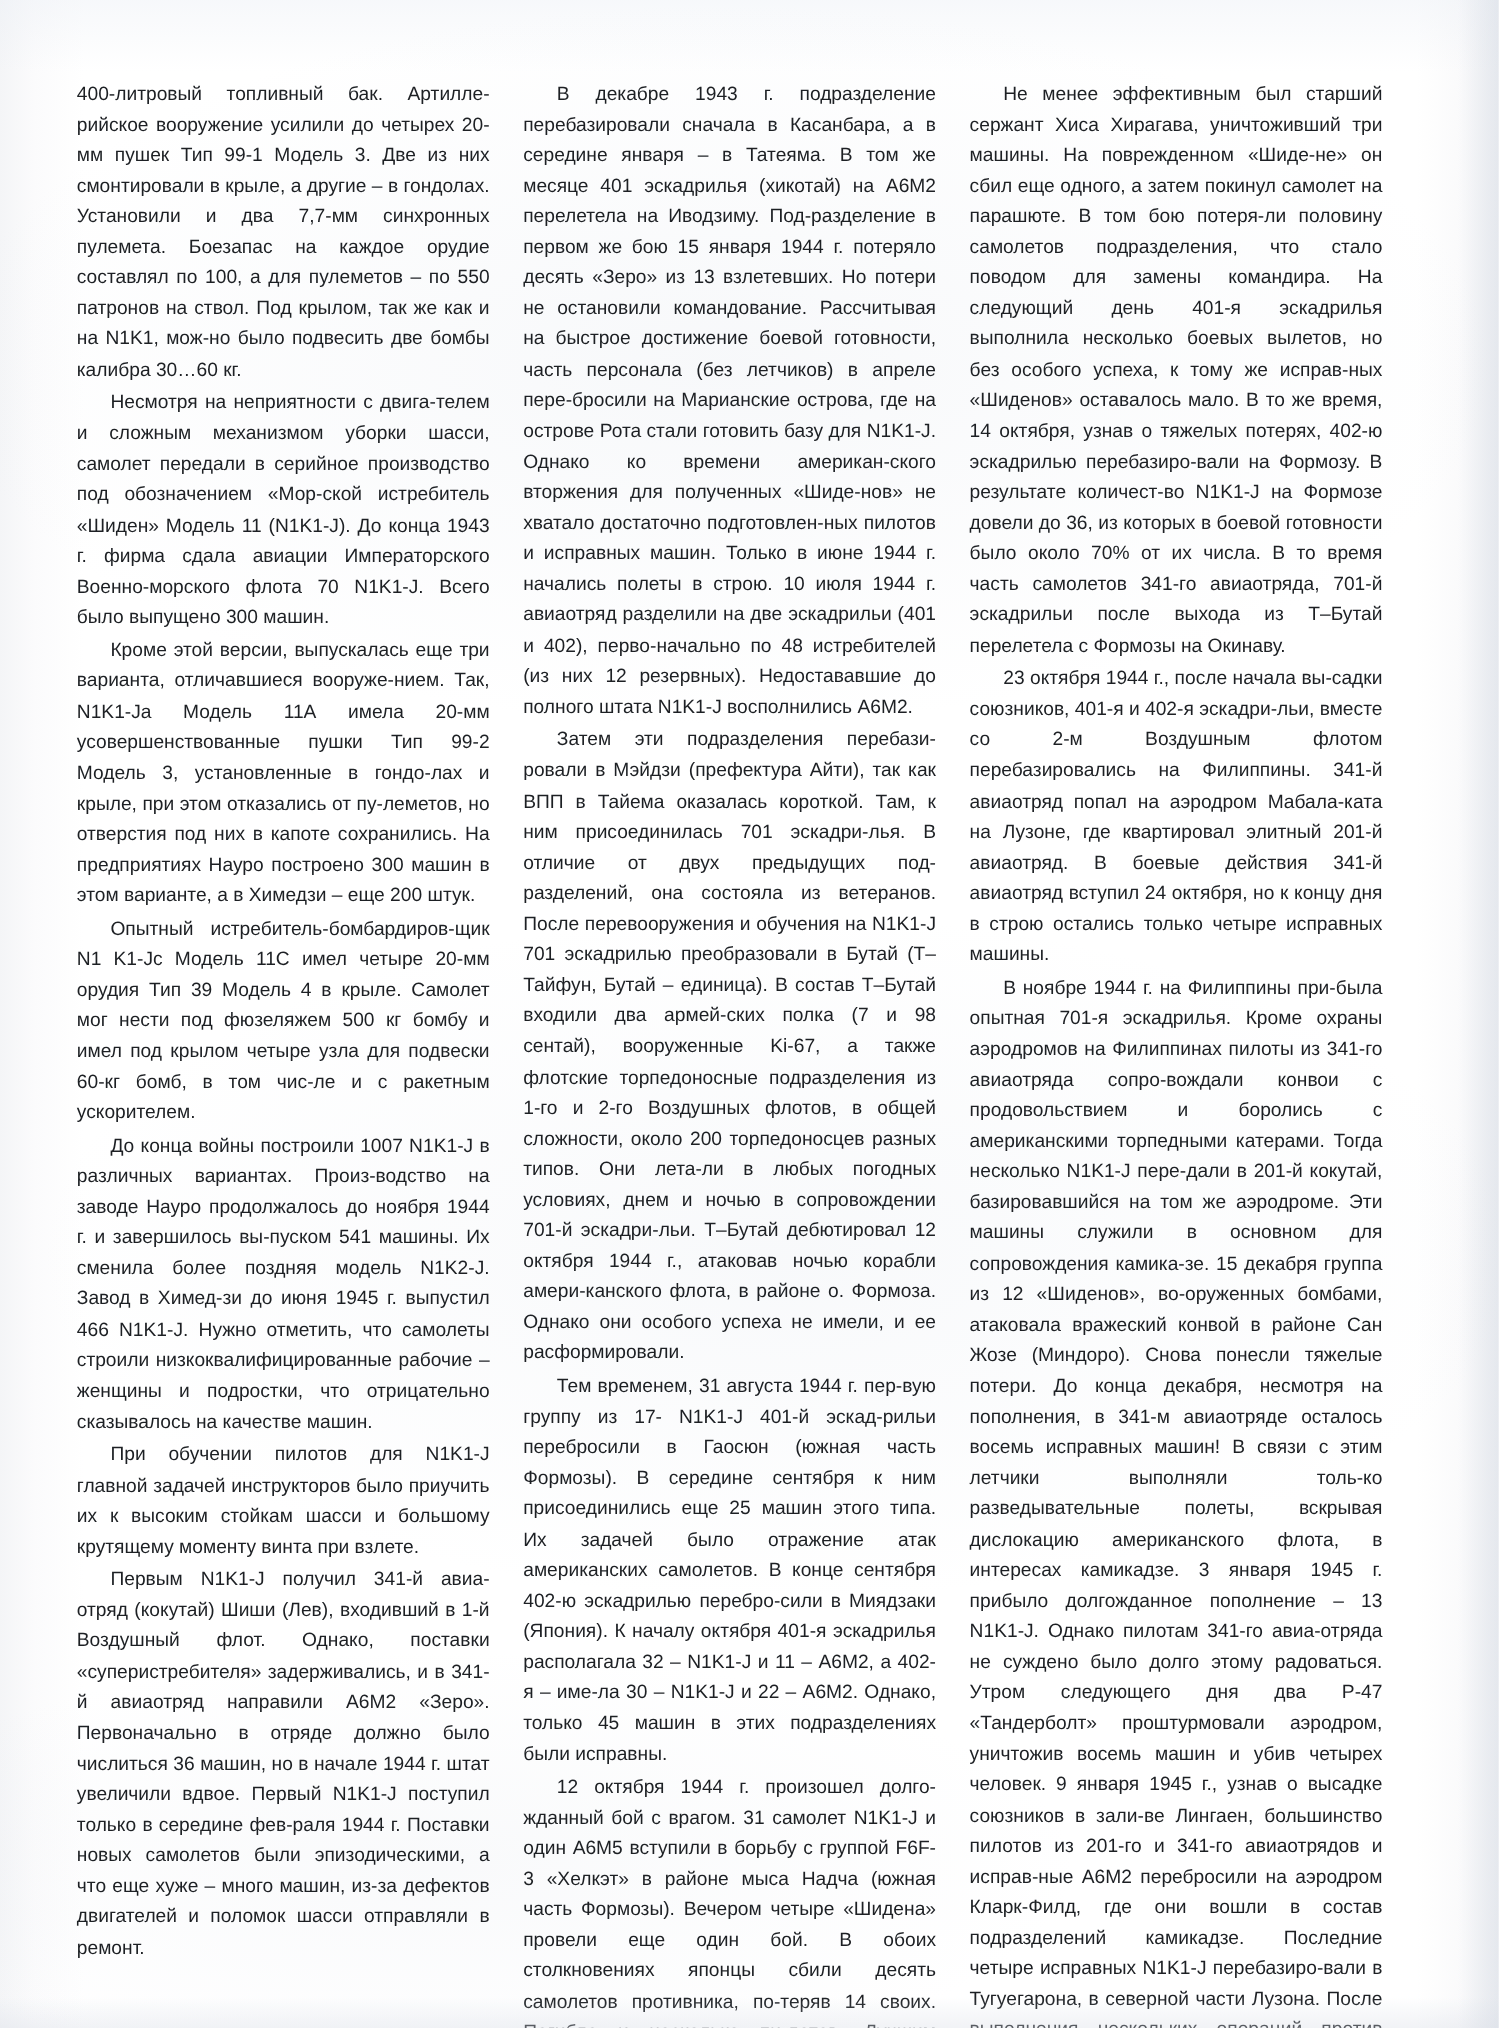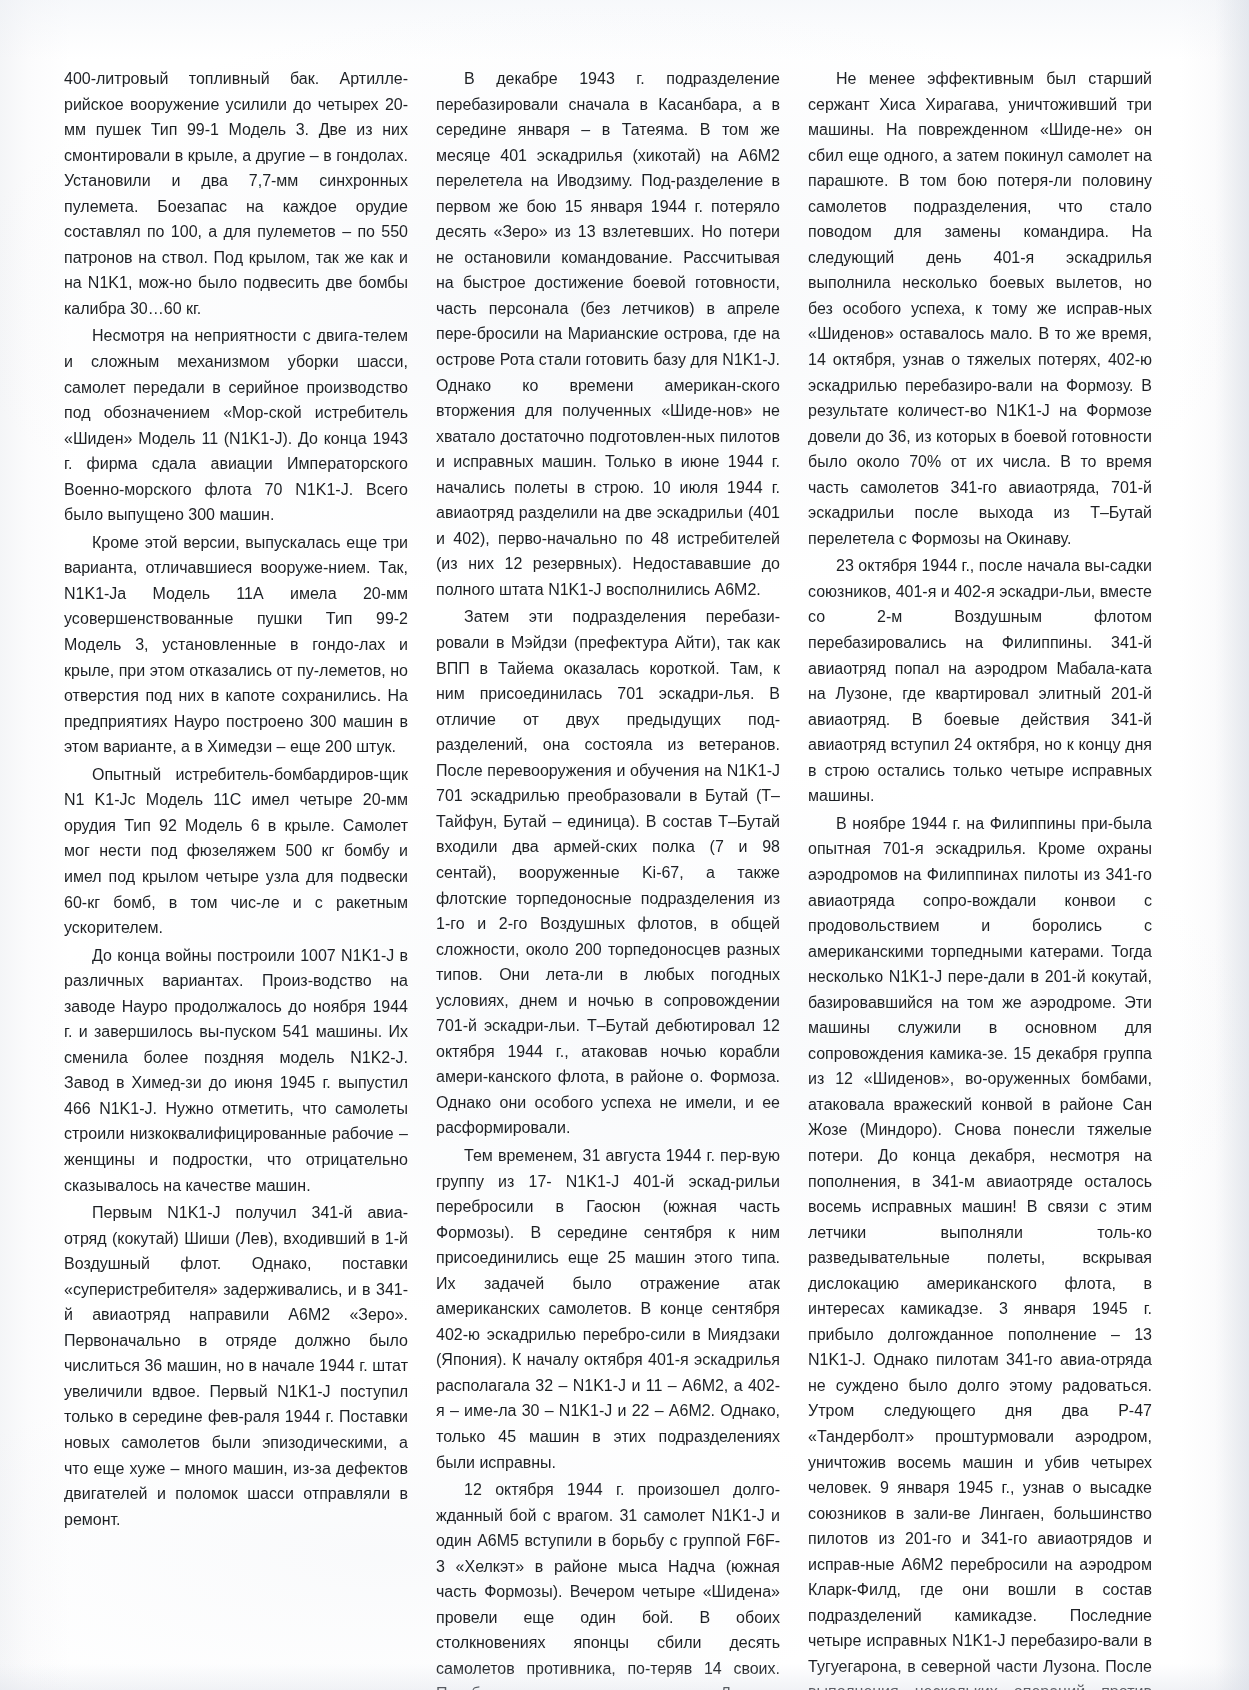--- a/index.html
+++ b/index.html
@@ -131,22 +131,23 @@
   <div class="scan-tint"></div>
 
   <div class="content">
 
     <div class="columns">
 
       <div class="col">
         <p class="para first">400-литровый топливный бак. Артилле-рийское вооружение усилили до четырех 20-мм пушек Тип 99-1 Модель 3. Две из них смонтировали в крыле, а другие – в гондолах. Установили и два 7,7-мм синхронных пулемета. Боезапас на каждое орудие составлял по 100, а для пулеметов – по 550 патронов на ствол. Под крылом, так же как и на N1K1, мож-но было подвесить две бомбы калибра 30…60 кг.</p>
         <p class="para">Несмотря на неприятности с двига-телем и сложным механизмом уборки шасси, самолет передали в серийное производство под обозначением «Мор-ской истребитель «Шиден» Модель 11 (N1K1-J). До конца 1943 г. фирма сдала авиации Императорского Военно-морского флота 70 N1K1-J. Всего было выпущено 300 машин.</p>
         <p class="para">Кроме этой версии, выпускалась еще три варианта, отличавшиеся вооруже-нием. Так, N1K1-Ja Модель 11А имела 20-мм усовершенствованные пушки Тип 99-2 Модель 3, установленные в гондо-лах и крыле, при этом отказались от пу-леметов, но отверстия под них в капоте сохранились. На предприятиях Науро построено 300 машин в этом варианте, а в Химедзи – еще 200 штук.</p>
-        <p class="para">Опытный истребитель-бомбардиров-щик N1 K1-Jc Модель 11С имел четыре 20-мм орудия Тип 92 Модель 6 в крыле. Самолет мог нести под фюзеляжем 500 кг бомбу и имел под крылом четыре узла для подвески 60-кг бомб, в том чис-ле и с ракетным ускорителем.</p>
+        <p class="para">Опытный истребитель-бомбардиров-щик N1 K1-Jc Модель 11С имел четыре 20-мм орудия Тип 39 Модель 4 в крыле. Самолет мог нести под фюзеляжем 500 кг бомбу и имел под крылом четыре узла для подвески 60-кг бомб, в том чис-ле и с ракетным ускорителем.</p>
         <p class="para">До конца войны построили 1007 N1K1-J в различных вариантах. Произ-водство на заводе Науро продолжалось до ноября 1944 г. и завершилось вы-пуском 541 машины. Их сменила более поздняя модель N1K2-J. Завод в Химед-зи до июня 1945 г. выпустил 466 N1K1-J. Нужно отметить, что самолеты строили низкоквалифицированные рабочие – женщины и подростки, что отрицательно сказывалось на качестве машин.</p>
+        <p class="para">При обучении пилотов для N1K1-J главной задачей инструкторов было приучить их к высоким стойкам шасси и большому крутящему моменту винта при взлете.</p>
         <p class="para">Первым N1K1-J получил 341-й авиа-отряд (кокутай) Шиши (Лев), входивший в 1-й Воздушный флот. Однако, поставки «суперистребителя» задерживались, и в 341-й авиаотряд направили А6М2 «Зеро». Первоначально в отряде должно было числиться 36 машин, но в начале 1944 г. штат увеличили вдвое. Первый N1K1-J поступил только в середине фев-раля 1944 г. Поставки новых самолетов были эпизодическими, а что еще хуже – много машин, из-за дефектов двигателей и поломок шасси отправляли в ремонт.</p>
       </div>
 
       <div class="col">
         <p class="para">В декабре 1943 г. подразделение перебазировали сначала в Касанбара, а в середине января – в Татеяма. В том же месяце 401 эскадрилья (хикотай) на А6М2 перелетела на Иводзиму. Под-разделение в первом же бою 15 января 1944 г. потеряло десять «Зеро» из 13 взлетевших. Но потери не остановили командование. Рассчитывая на быстрое достижение боевой готовности, часть персонала (без летчиков) в апреле пере-бросили на Марианские острова, где на острове Рота стали готовить базу для N1K1-J. Однако ко времени американ-ского вторжения для полученных «Шиде-нов» не хватало достаточно подготовлен-ных пилотов и исправных машин. Только в июне 1944 г. начались полеты в строю. 10 июля 1944 г. авиаотряд разделили на две эскадрильи (401 и 402), перво-начально по 48 истребителей (из них 12 резервных). Недостававшие до полного штата N1K1-J восполнились А6М2.</p>
         <p class="para">Затем эти подразделения перебази-ровали в Мэйдзи (префектура Айти), так как ВПП в Тайема оказалась короткой. Там, к ним присоединилась 701 эскадри-лья. В отличие от двух предыдущих под-разделений, она состояла из ветеранов. После перевооружения и обучения на N1K1-J 701 эскадрилью преобразовали в Бутай (Т–Тайфун, Бутай – единица). В состав Т–Бутай входили два армей-ских полка (7 и 98 сентай), вооруженные Ki-67, а также флотские торпедоносные подразделения из 1-го и 2-го Воздушных флотов, в общей сложности, около 200 торпедоносцев разных типов. Они лета-ли в любых погодных условиях, днем и ночью в сопровождении 701-й эскадри-льи. Т–Бутай дебютировал 12 октября 1944 г., атаковав ночью корабли амери-канского флота, в районе о. Формоза. Однако они особого успеха не имели, и ее расформировали.</p>
         <p class="para">Тем временем, 31 августа 1944 г. пер-вую группу из 17- N1K1-J 401-й эскад-рильи перебросили в Гаосюн (южная часть Формозы). В середине сентября к ним присоединились еще 25 машин этого типа. Их задачей было отражение атак американских самолетов. В конце сентября 402-ю эскадрилью перебро-сили в Миядзаки (Япония). К началу октября 401-я эскадрилья располагала 32 – N1K1-J и 11 – А6М2, а 402-я – име-ла 30 – N1K1-J и 22 – А6М2. Однако, только 45 машин в этих подразделениях были исправны.</p>
         <p class="para">12 октября 1944 г. произошел долго-жданный бой с врагом. 31 самолет N1K1-J и один А6М5 вступили в борьбу с группой F6F-3 «Хелкэт» в районе мыса Надча (южная часть Формозы). Вечером четыре «Шидена» провели еще один бой. В обоих столкновениях японцы сбили десять самолетов противника, по-теряв 14 своих. Погибло и несколько пи-лотов. Лучшим пилотом подразделения был старший сержант Ямада, заявивший о четырех победах.</p>
       </div>
 

